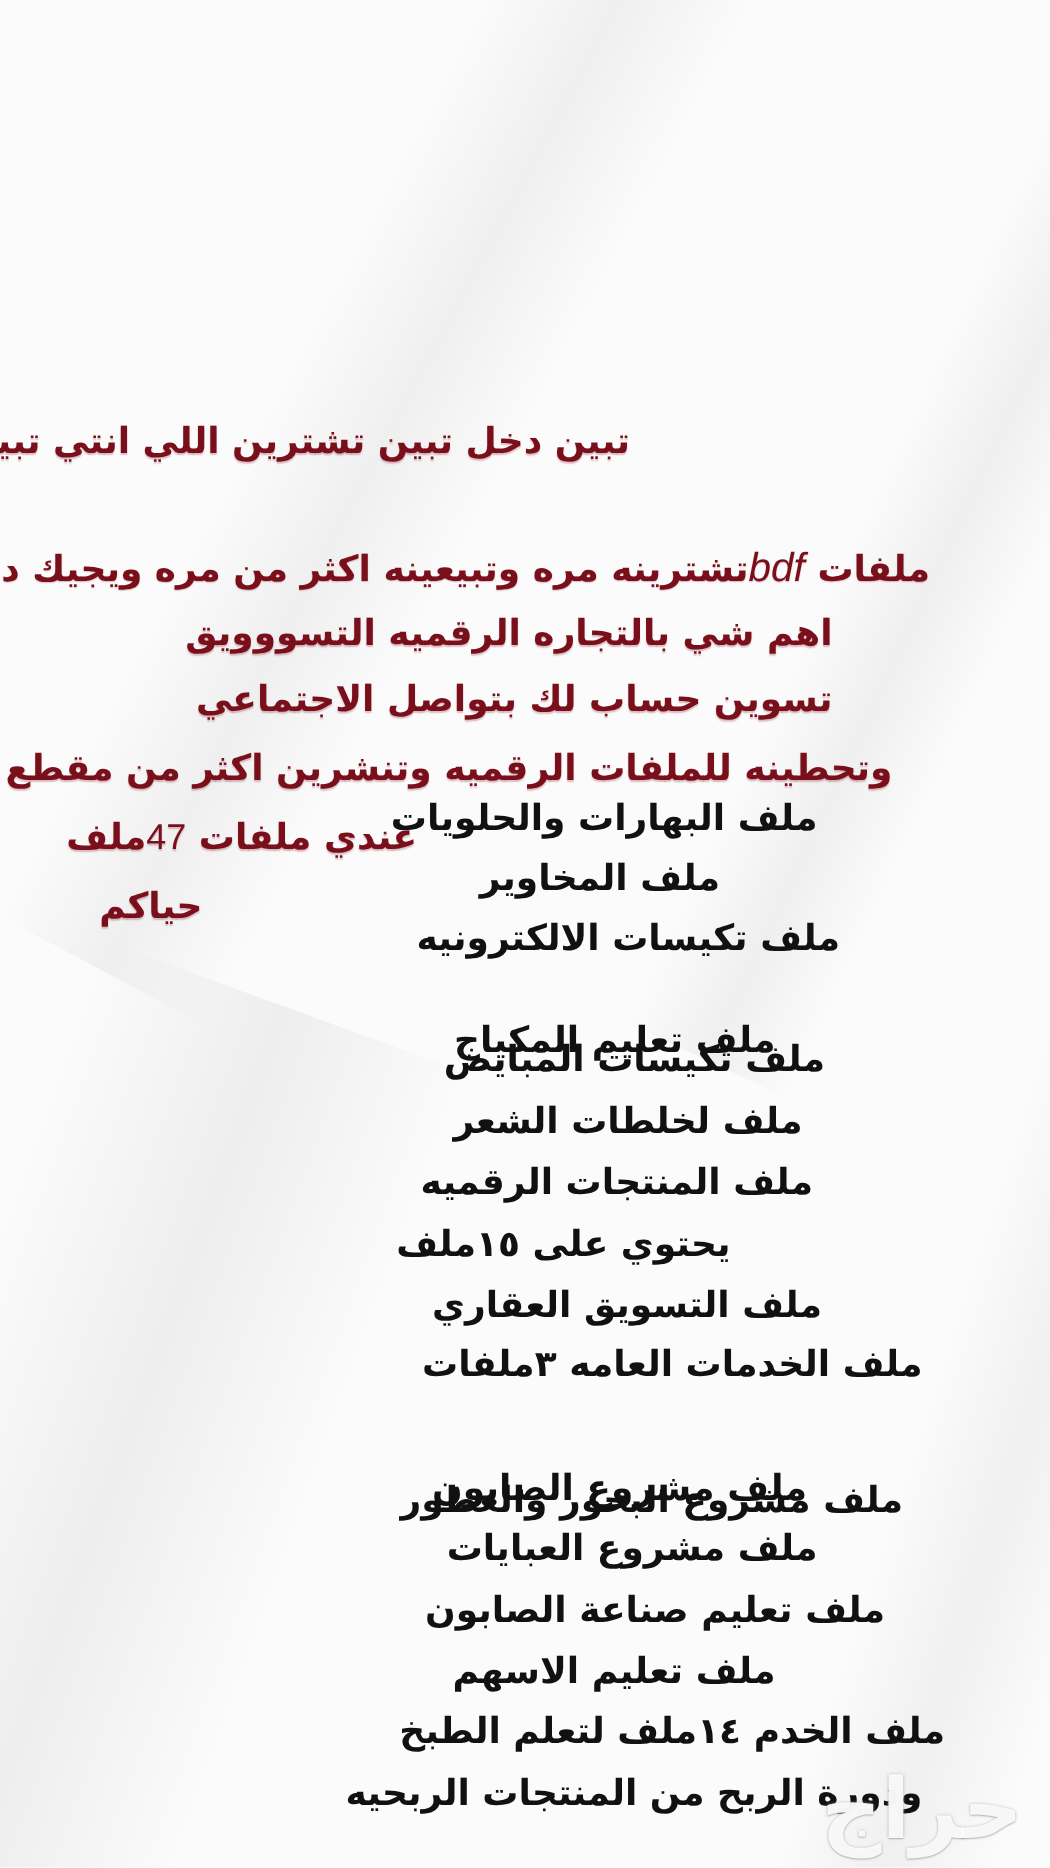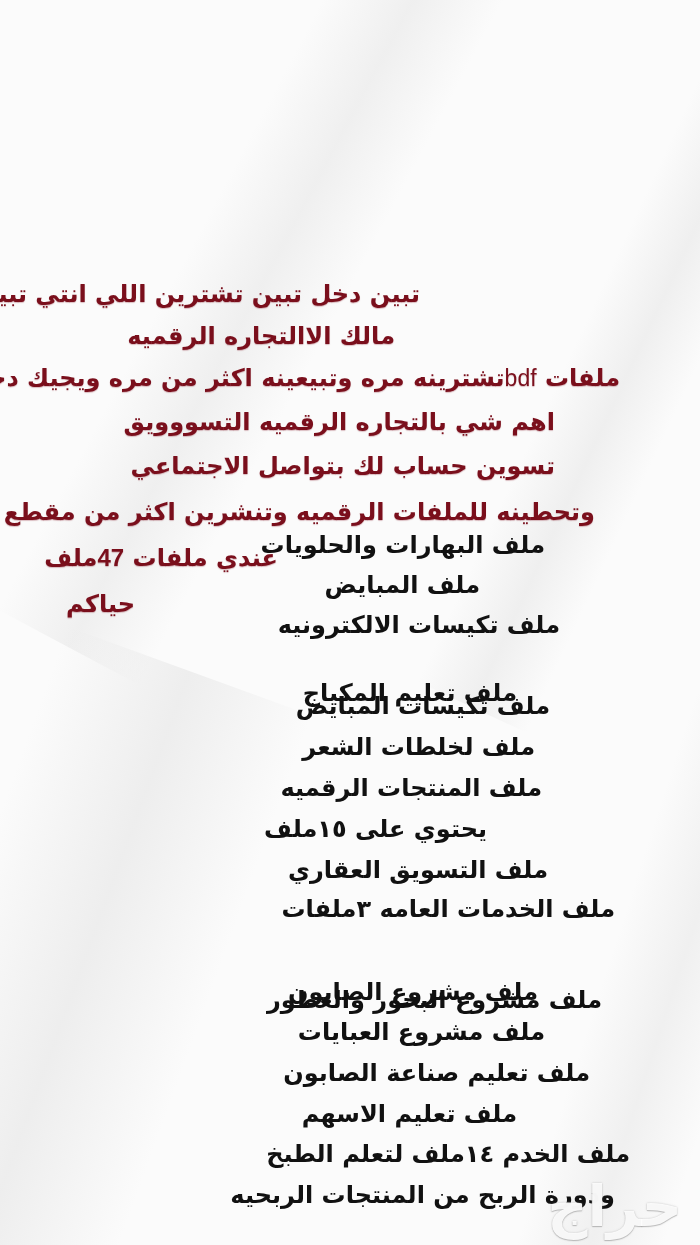--- a/index.html
+++ b/index.html
@@ -64,25 +64,26 @@
       white-space: nowrap;
       font-weight: bold;
       font-size: 24px;
       line-height: 36px;
       color: #7a0f1c;
       text-shadow: 0 1px 1px rgba(120, 0, 20, 0.25);
     }
     .intro-line .latin {
       font-family: "Liberation Sans", sans-serif;
       font-weight: normal;
-      font-size: 23px;
+      font-size: 27px;
+      font-style: italic;
     }
     .intro-line .num {
       font-family: "Liberation Sans", sans-serif;
-      font-weight: bold;
+      font-weight: normal;
     }
 
     .list-line {
       position: absolute;
       direction: rtl;
       white-space: nowrap;
       font-weight: bold;
       font-size: 24px;
       line-height: 34px;
       color: #111111;
@@ -104,32 +105,31 @@
 <body>
 
 <div class="bg-streak streak-1"></div>
 <div class="bg-streak streak-2"></div>
 <div class="bg-streak streak-3"></div>
 <div class="bg-streak streak-4"></div>
 
 <div class="intro">
 
   <div class="intro-line" style="right:280px; top:276px;">تبين دخل تبين تشترين اللي انتي تبين</div>
-  <div class="intro-line" style="right:305px; top:318px;">مالك الاالتجاره الرقميه</div>
   <div class="intro-line" style="right:80px; top:360px;"><span>ملفات</span> <span class="latin">bdf</span><span>تشترينه مره وتبيعينه اكثر من مره ويجيك دخل يغنيك</span></div>
   <div class="intro-line" style="right:145px; top:404px;">اهم شي بالتجاره الرقميه التسووويق</div>
   <div class="intro-line" style="right:145px; top:448px;">تسوين حساب لك بتواصل الاجتماعي</div>
   <div class="intro-line" style="right:105px; top:494px;">وتحطينه للملفات الرقميه وتنشرين اكثر من مقطع باليوم</div>
   <div class="intro-line" style="right:422px; top:540px;"><span>عندي ملفات</span> <span class="num">47</span><span>ملف</span></div>
   <div class="intro-line" style="right:565px; top:586px;">حياكم</div>
 </div>
 
 <div>
   <div class="list-line" style="right:155px; top:528px;">ملف البهارات والحلويات</div>
-  <div class="list-line" style="right:220px; top:568px;">ملف المبايض</div>
+  <div class="list-line" style="right:220px; top:568px;">ملف المخاوير</div>
   <div class="list-line" style="right:140px; top:608px;">ملف تكيسات الالكترونيه</div>
   <div class="list-line" style="right:183px; top:648px;margin-top:28px;">ملف تعليم المكياج</div>
   <div class="list-line" style="right:150px; top:689px;">ملف تكيسات المبايض</div>
   <div class="list-line" style="right:165px; top:730px;">ملف لخلطات الشعر</div>
   <div class="list-line" style="right:158px; top:771px;">ملف المنتجات الرقميه</div>
   <div class="list-line" style="right:213px; top:812px;">يحتوي على ١٥ملف</div>
   <div class="list-line" style="right:152px; top:853px;">ملف التسويق العقاري</div>
   <div class="list-line" style="right:85px; top:892px;">ملف الخدمات العامه ٣ملفات</div>
   <div class="list-line" style="right:98px; top:983px;">ملف مشروع البخور والعطور</div>
   <div class="list-line" style="right:162px; top:975px;">ملف مشروع الصابون</div>

